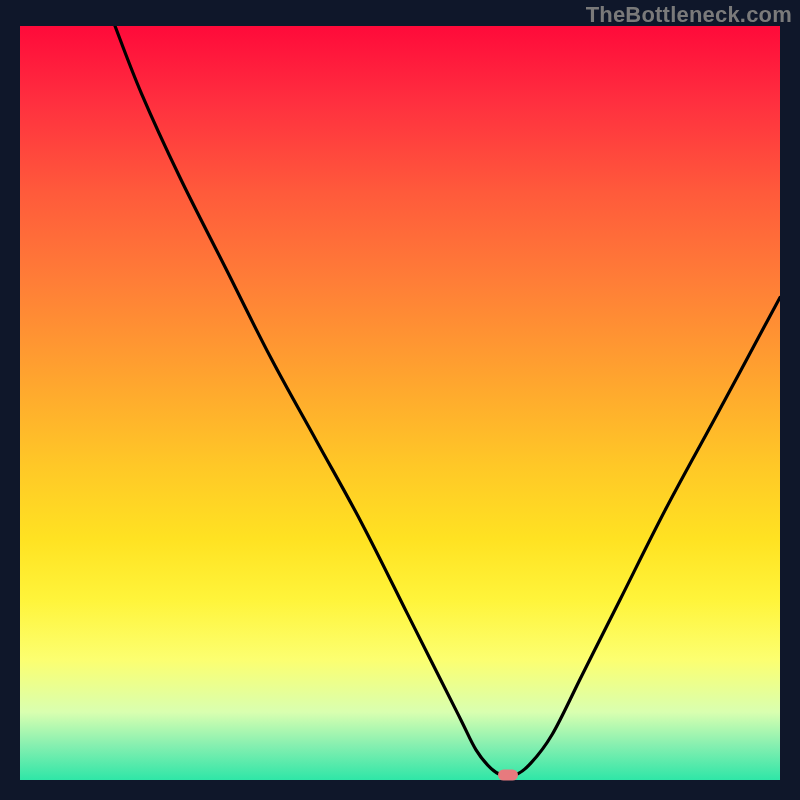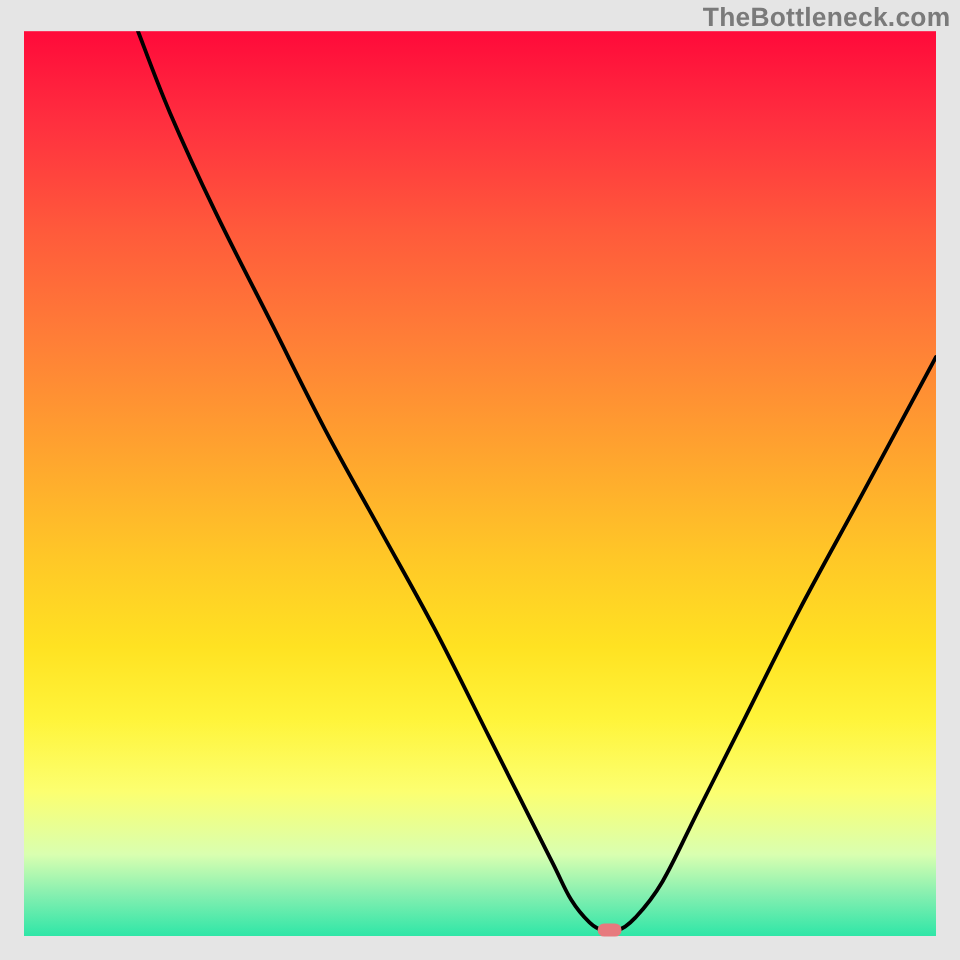--- a/index.html
+++ b/index.html
@@ -1,20 +1,20 @@
 <!DOCTYPE html>
 <html><head>
 <meta charset="utf-8">
 <style>
   * { margin: 0; padding: 0; box-sizing: border-box; }
   html, body { width: 800px; height: 800px; overflow: hidden; background: #000; }
   .frame {
     width: 800px;
     height: 800px;
-    background: #e5e5e5;
+    background: #0f172a;
     position: relative;
   }
   .watermark {
     position: absolute;
     top: 2px;
     right: 8px;
     font-family: Arial, Helvetica, sans-serif;
     font-size: 22px;
     font-weight: 600;
     color: #7a7a7a;

